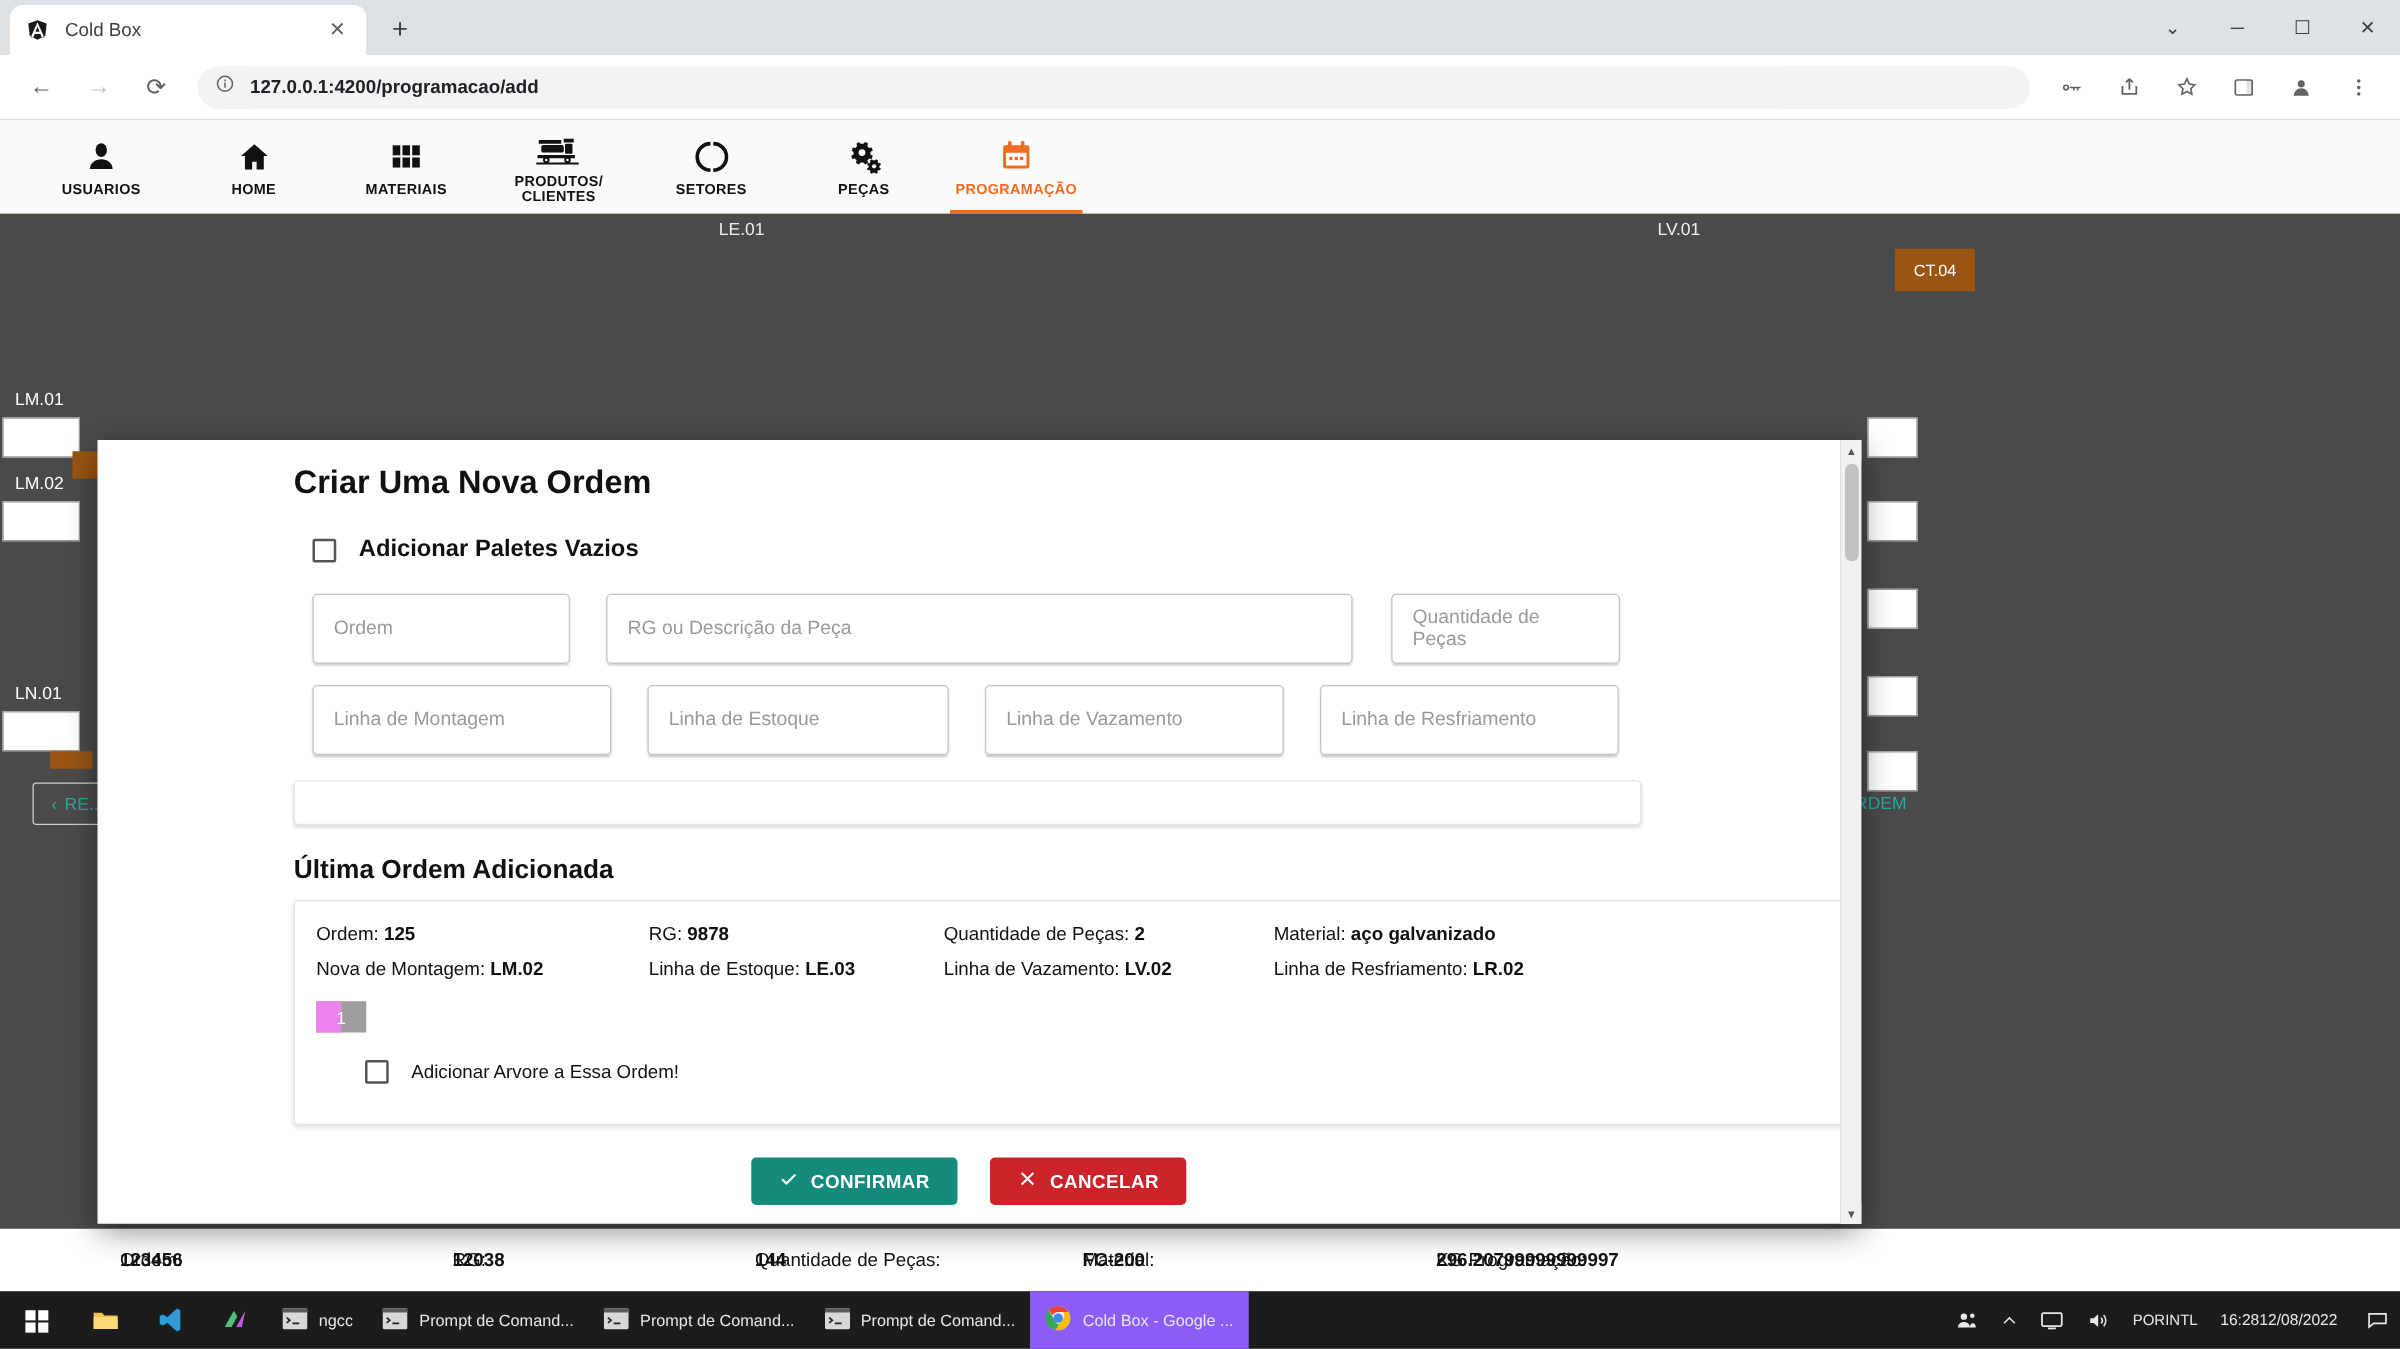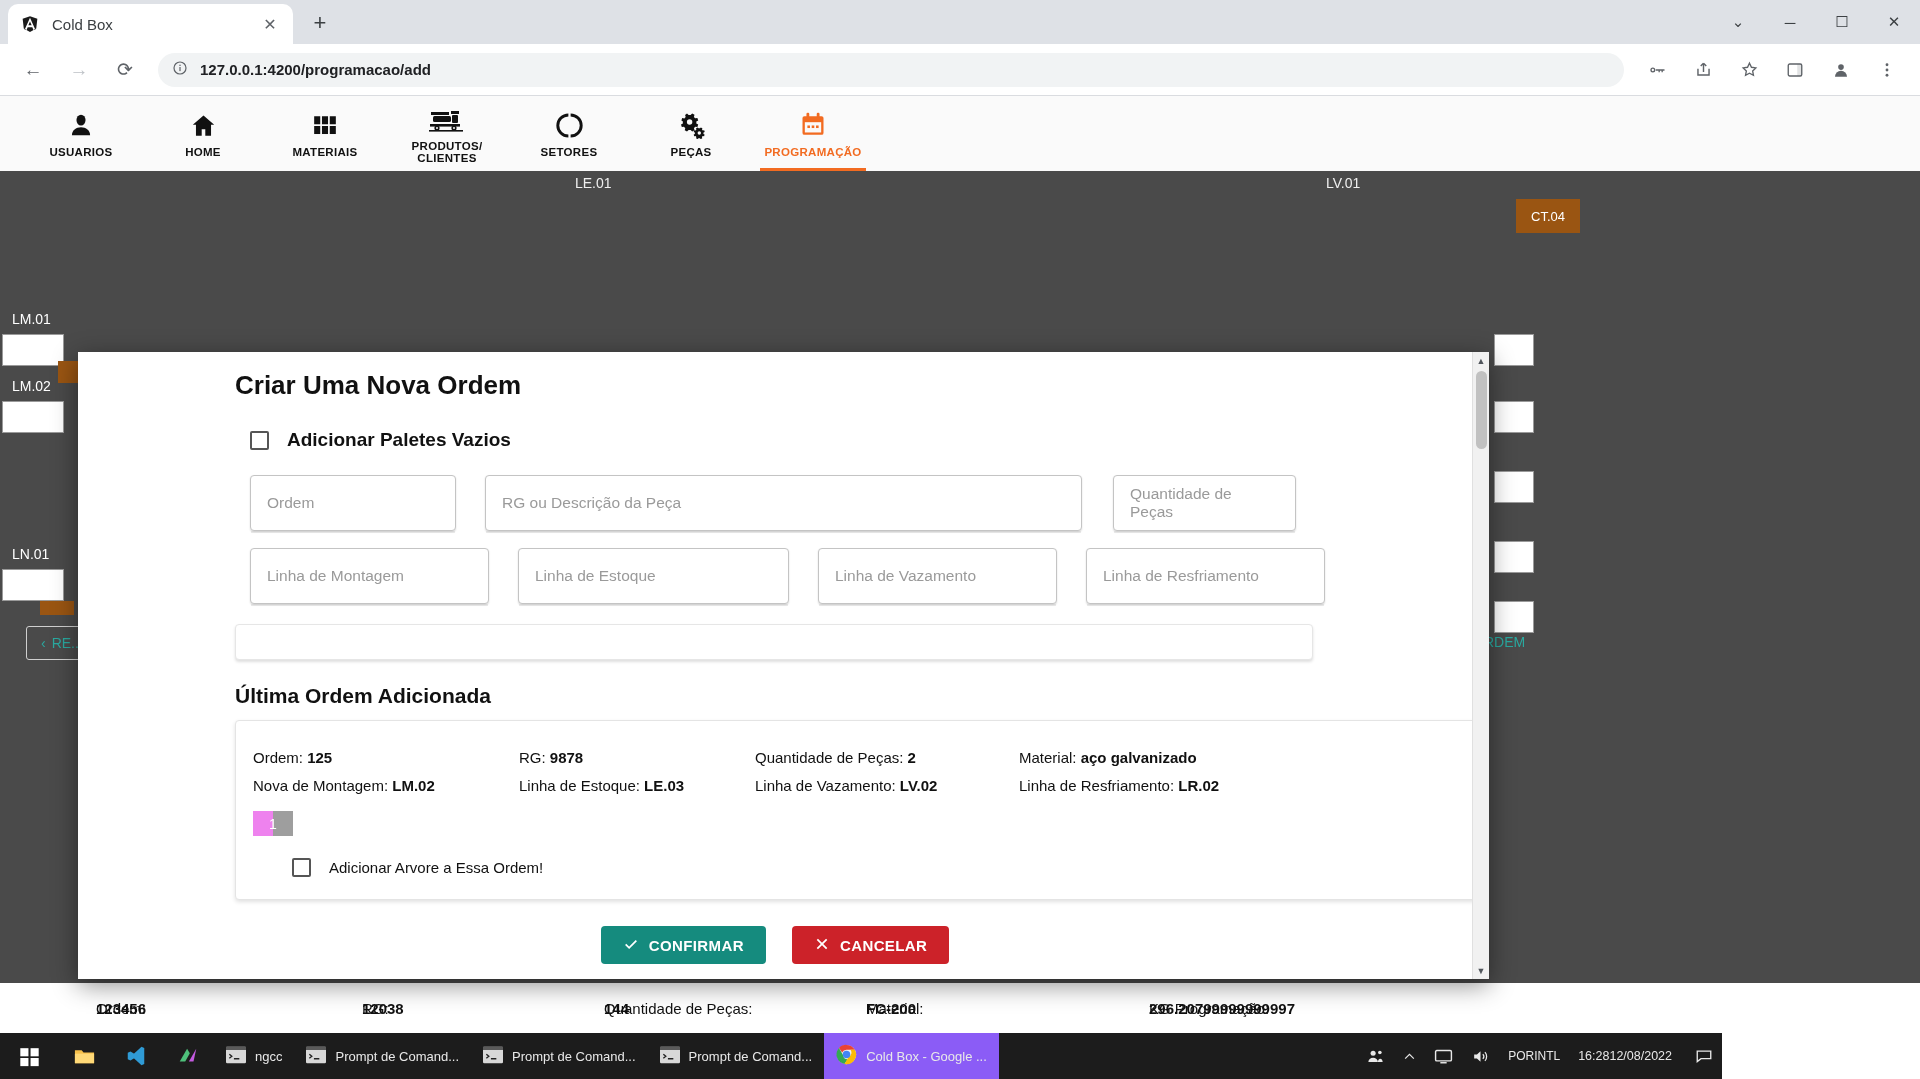--- a/index.html
+++ b/index.html
@@ -169,21 +169,21 @@
 
   .m-sub {
     font-size: 21px; font-weight: 700; color: #111;
     margin: 24px 0 0 157px;
   }
   .last-card {
     margin-left: 157px; margin-top: 12px;
     width: 1284px; height: 180px;
     border: 1px solid #e4e4e4; border-radius: 4px; background: #fff;
     box-shadow: 0 2px 4px rgba(0,0,0,.12);
-    padding: 28px 0 0 17px; position: relative;
+    padding: 18px 0 0 17px; position: relative;
   }
   .dgrid { display: flex; }
   .dcol { font-size: 15px; color: #111; }
   .dcol .drow { margin-bottom: 11px; white-space: nowrap; }
   .dcol .drow b { font-weight: 700; }
 
   .pbadge {
     width: 40px; height: 25px; margin-top: 6px; margin-left: 0;
     background: #9e9e9e; position: relative;
     display: flex; align-items: center; justify-content: center;
@@ -217,21 +217,21 @@
     font-size: 9px; color: #50555b; background: #f1f1f1;
   }
   .mscroll .up { top: 0; } .mscroll .down { bottom: 0; }
   .mscroll .thumb {
     position: absolute; left: 3px; width: 11px; top: 19px; height: 78px;
     background: #c1c1c1; border-radius: 6px;
   }
 
   
   .taskbar {
-    position: absolute; left: 0; bottom: 0; width: 1722px; height: 46px;
+    position: absolute; left: 0; bottom: 0; width: 1920px; height: 46px;
     background: #1c1c1c; display: flex; align-items: center;
   }
   .tb-start { width: 58px; height: 46px; display: flex; align-items: center; justify-content: center; }
   .tb-icon { width: 52px; height: 46px; display: flex; align-items: center; justify-content: center; }
   .tb-task {
     height: 46px; display: flex; align-items: center; gap: 9px;
     padding: 0 12px; color: #e8e8e8; font-size: 13px;
     max-width: 200px; position: relative;
   }
   .tb-task.active { background: #8b5cf6; }
@@ -465,21 +465,21 @@
             </div>
             <div class="mfield" style="width:183px;margin-left:31px">
               <span class="ph">Quantidade de Peças</span>
             </div>
           </div>
 
           <div class="fields-row" style="margin-top:17px">
             <div class="mfield" style="width:239px">
               <span class="ph">Linha de Montagem</span>
             </div>
-            <div class="mfield" style="width:271px;margin-left:29px">
+            <div class="mfield" style="width:241px;margin-left:29px">
               <span class="ph">Linha de Estoque</span>
             </div>
             <div class="mfield" style="width:239px;margin-left:29px">
               <span class="ph">Linha de Vazamento</span>
             </div>
             <div class="mfield" style="width:239px;margin-left:29px">
               <span class="ph">Linha de Resfriamento</span>
             </div>
           </div>
 

